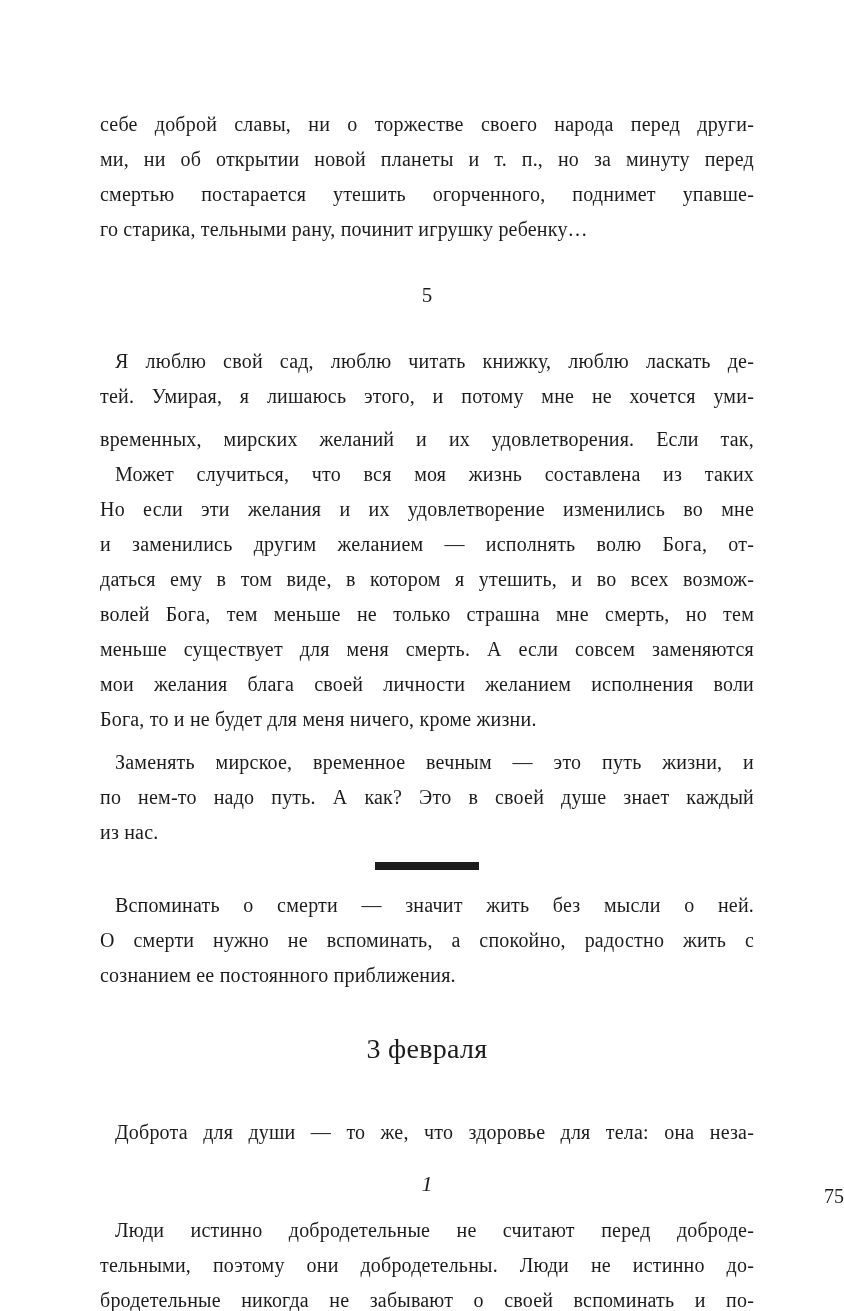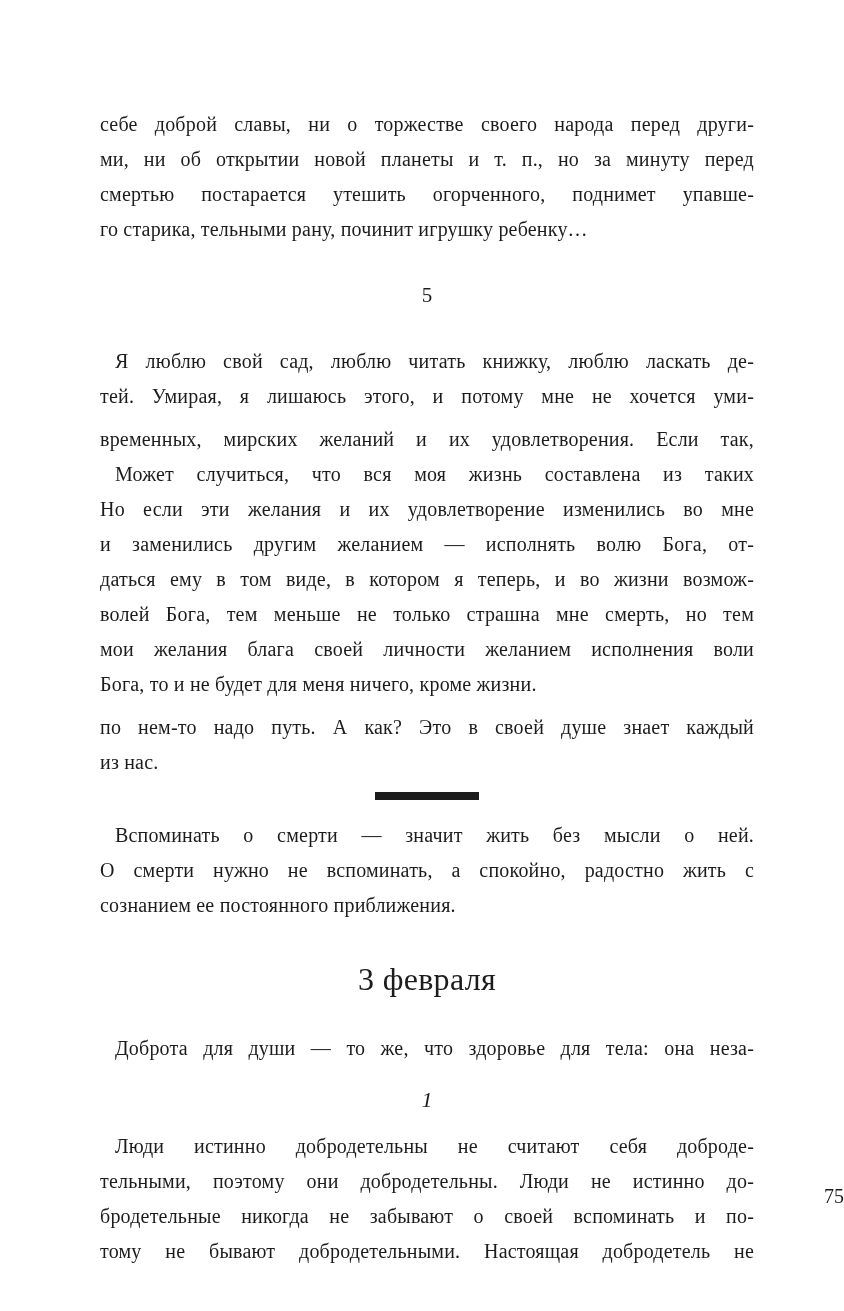--- a/index.html
+++ b/index.html
@@ -37,23 +37,23 @@
   .secnum.roman { margin: 27px 0 27px; }
   .secnum.italic { font-style: italic; font-size: 22px; margin: 12px 0 8px; }
   .separator {
     width: 104px;
     height: 3px;
     background: #1c1c1c;
     margin: 8px auto 14px;
   }
   .date-heading {
     text-align: center;
-    font-size: 32px;
+    font-size: 28px;
     line-height: 36px;
-    margin: 30px 0 26px;
+    margin: 30px 0 40px;
     letter-spacing: 0.3px;
   }
   .page-number {
     position: absolute;
     left: 0;
     right: 0;
     top: 1176px;
     text-align: right;
     font-size: 20px;
     line-height: 24px;
@@ -73,41 +73,43 @@
       <div class="secnum roman">5</div>
       <div class="para indent">
         <div class="line first">Я люблю свой сад, люблю читать книжку, люблю ласкать де-</div>
         <div class="line">тей. Умирая, я лишаюсь этого, и потому мне не хочется уми-</div>
       </div>
       <div class="para indent">
         <div class="line">временных, мирских желаний и их удовлетворения. Если так,</div>
         <div class="line first">Может случиться, что вся моя жизнь составлена из таких</div>
         <div class="line">Но если эти желания и их удовлетворение изменились во мне</div>
         <div class="line">и заменились другим желанием — исполнять волю Бога, от-</div>
-        <div class="line">даться ему в том виде, в котором я теперь, и во жизни возмож-</div>
+        <div class="line">даться ему в том виде, в котором я утешить, и во всех возмож-</div>
         <div class="line">волей Бога, тем меньше не только страшна мне смерть, но тем</div>
+        <div class="line">меньше существует для меня смерть. А если совсем заменяются</div>
         <div class="line">мои желания блага своей личности желанием исполнения воли</div>
         <div class="line last">Бога, то и не будет для меня ничего, кроме жизни.</div>
       </div>
       <div class="para indent">
+        <div class="line first">Заменять мирское, временное вечным — это путь жизни, и</div>
         <div class="line">по нем-то надо путь. А как? Это в своей душе знает каждый</div>
         <div class="line last">из нас.</div>
       </div>
       <div class="separator"></div>
       <div class="para indent">
         <div class="line first">Вспоминать о смерти — значит жить без мысли о ней.</div>
         <div class="line">О смерти нужно не вспоминать, а спокойно, радостно жить с</div>
         <div class="line last">сознанием ее постоянного приближения.</div>
       </div>
       <div class="date-heading">3 февраля</div>
       <div class="para indent">
         <div class="line first">Доброта для души — то же, что здоровье для тела: она неза-</div>
       </div>
       <div class="secnum italic">1</div>
       <div class="para indent">
-        <div class="line first">Люди истинно добродетельны не считают себя доброде-</div>
+        <div class="line first">Люди истинно добродетельные не считают перед доброде-</div>
         <div class="line">тельными, поэтому они добродетельны. Люди не истинно до-</div>
         <div class="line">бродетельные никогда не забывают о своей вспоминать и по-</div>
         <div class="line">тому не бывают добродетельными. Настоящая добродетель не</div>
       </div>
     </div>
   <div class="page-number">75</div>
 </div>
 
 </body></html>

